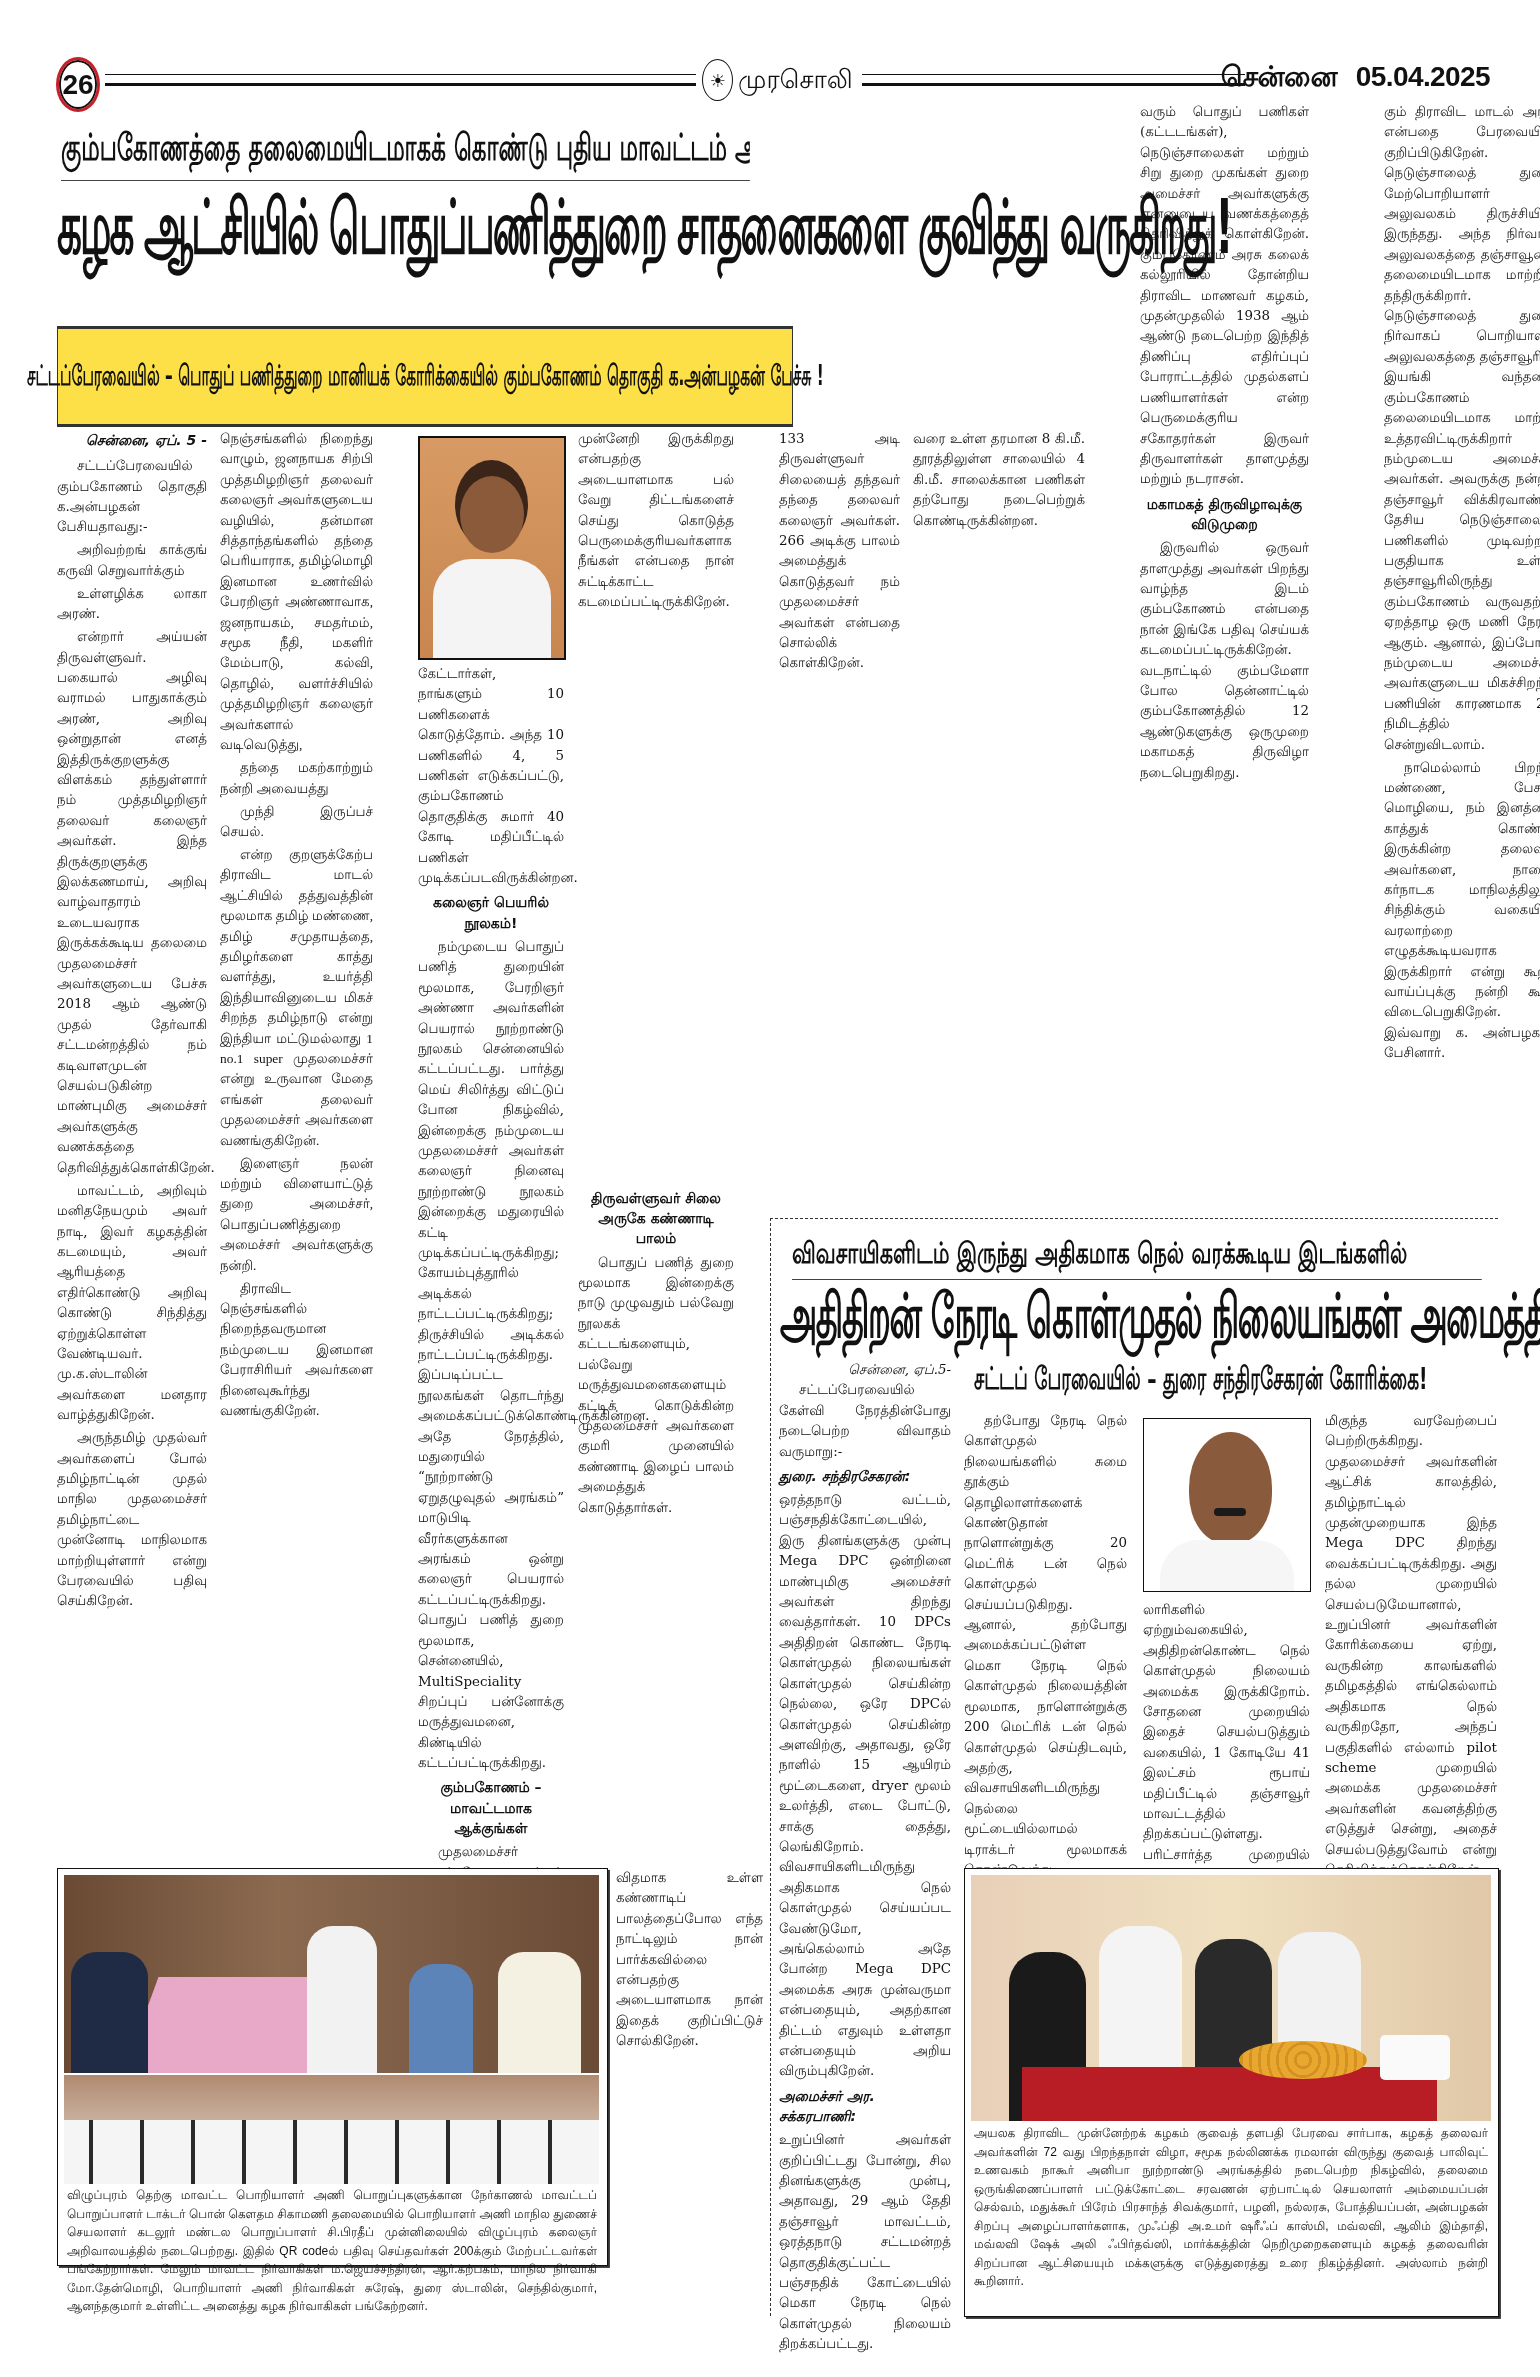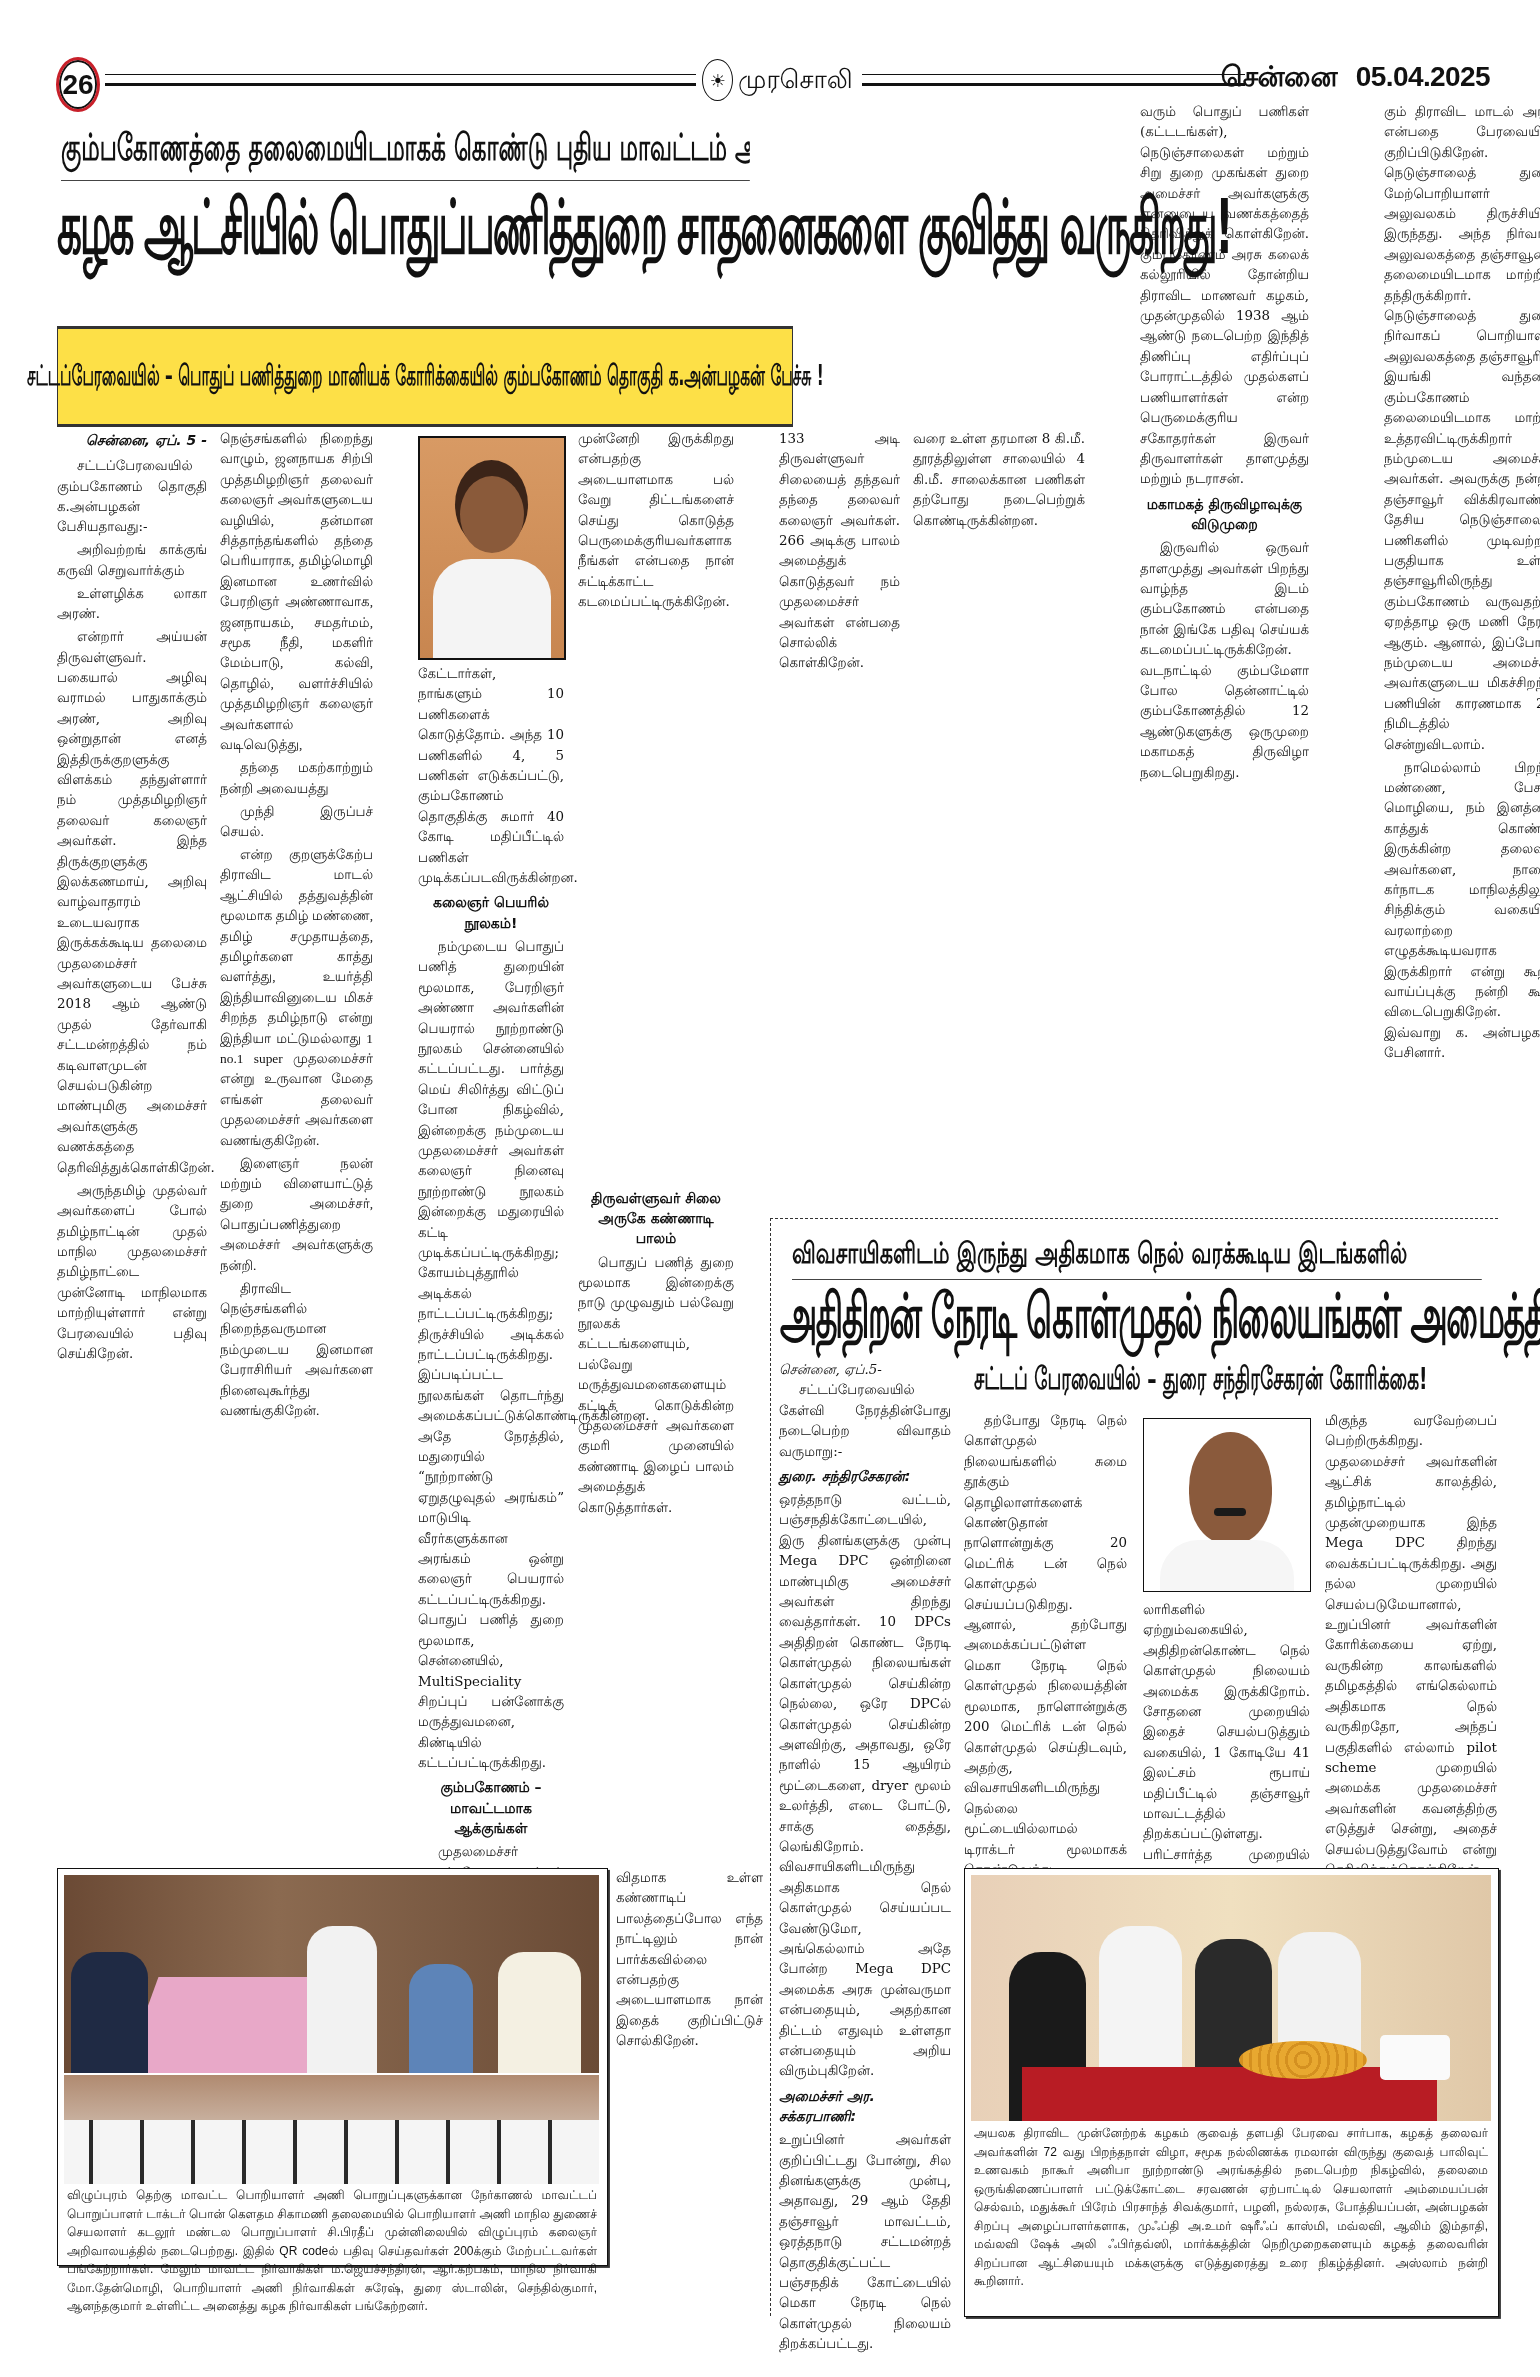--- a/index.html
+++ b/index.html
@@ -56,20 +56,21 @@
   <span>சட்டப்பேரவையில் – பொதுப் பணித்துறை மானியக் கோரிக்கையில் கும்பகோணம் தொகுதி க.அன்பழகன் பேச்சு !</span>
 </div>
 
 <div class="abs" style="left:57px;top:429px;width:150px;">
   <div class="lead" style="text-align:right;font-style:italic;">சென்னை, ஏப். 5 -</div>
   <div class="col" style="margin-top:5.1px;">
     <p>சட்டப்பேரவையில் கும்பகோணம் தொகுதி க.அன்பழகன் பேசியதாவது:-</p>
     <p>அறிவற்றங் காக்குங் கருவி செறுவார்க்கும்</p>
     <p>உள்ளழிக்க லாகா அரண்.</p>
     <p>என்றார் அய்யன் திருவள்ளுவர். பகையால் அழிவு வராமல் பாதுகாக்கும் அரண், அறிவு ஒன்றுதான் எனத் இத்திருக்குறளுக்கு விளக்கம் தந்துள்ளார் நம் முத்தமிழறிஞர் தலைவர் கலைஞர் அவர்கள். இந்த திருக்குறளுக்கு இலக்கணமாய், அறிவு வாழ்வாதாரம் உடையவராக இருக்கக்கூடிய தலைமை முதலமைச்சர் அவர்களுடைய பேச்சு 2018 ஆம் ஆண்டு முதல் தேர்வாகி சட்டமன்றத்தில் நம் கடிவாளமுடன் செயல்படுகின்ற மாண்புமிகு அமைச்சர் அவர்களுக்கு வணக்கத்தை தெரிவித்துக்கொள்கிறேன்.</p>
+    <p>மாவட்டம், அறிவும் மனிதநேயமும் அவர் நாடி, இவர் கழகத்தின் கடமையும், அவர் ஆரியத்தை எதிர்கொண்டு அறிவு கொண்டு சிந்தித்து ஏற்றுக்கொள்ள வேண்டியவர். மு.க.ஸ்டாலின் அவர்களை மனதார வாழ்த்துகிறேன்.</p>
     <p>அருந்தமிழ் முதல்வர் அவர்களைப் போல் தமிழ்நாட்டின் முதல் மாநில முதலமைச்சர் தமிழ்நாட்டை முன்னோடி மாநிலமாக மாற்றியுள்ளார் என்று பேரவையில் பதிவு செய்கிறேன்.</p>
   </div>
 </div>
 
 <div class="abs col" style="left:220px;top:429px;width:153px;font-family:Liberation Serif, serif;">
   <p style="text-indent:0;">நெஞ்சங்களில் நிறைந்து வாழும், ஜனநாயக சிற்பி முத்தமிழறிஞர் தலைவர் கலைஞர் அவர்களுடைய வழியில், தன்மான சித்தாந்தங்களில் தந்தை பெரியாராக, தமிழ்மொழி இனமான உணர்வில் பேரறிஞர் அண்ணாவாக, ஜனநாயகம், சமதர்மம், சமூக நீதி, மகளிர் மேம்பாடு, கல்வி, தொழில், வளர்ச்சியில் முத்தமிழறிஞர் கலைஞர் அவர்களால் வடிவெடுத்து,</p>
   <p>தந்தை மகற்காற்றும் நன்றி அவையத்து</p>
   <p>முந்தி இருப்பச் செயல்.</p>
   <p>என்ற குறளுக்கேற்ப திராவிட மாடல் ஆட்சியில் தத்துவத்தின் மூலமாக தமிழ் மண்ணை, தமிழ் சமுதாயத்தை, தமிழர்களை காத்து வளர்த்து, உயர்த்தி இந்தியாவினுடைய மிகச் சிறந்த தமிழ்நாடு என்று இந்தியா மட்டுமல்லாது 1 no.1 super முதலமைச்சர் என்று உருவான மேதை எங்கள் தலைவர் முதலமைச்சர் அவர்களை வணங்குகிறேன்.</p>
   <p>இளைஞர் நலன் மற்றும் விளையாட்டுத் துறை அமைச்சர், பொதுப்பணித்துறை அமைச்சர் அவர்களுக்கு நன்றி.</p>
@@ -144,21 +145,21 @@
 </div>
 
 <div class="abs hdash" style="left:770px;top:1218px;width:728px;"></div>
 <div class="abs vdash" style="left:770px;top:1218px;height:1098px;"></div>
 
 <div class="abs kicker2" style="left:792px;top:1236px;width:690px;font-size:29px;transform:scaleX(0.72);transform-origin:left top;width:958px;">விவசாயிகளிடம் இருந்து அதிகமாக நெல் வரக்கூடிய இடங்களில்</div>
 <div class="abs banner2" style="left:780px;top:1280px;width:1277px;">அதிதிறன் நேரடி கொள்முதல் நிலையங்கள் அமைத்திடுவீர்!</div>
 <div class="abs sub2" style="left:974px;top:1360px;">சட்டப் பேரவையில் – துரை சந்திரசேகரன் கோரிக்கை!</div>
 
 <div class="abs col" style="left:779px;top:1360px;width:172px;">
-  <div style="text-align:left;font-style:italic;">சென்னை, ஏப்.5-</div>
+  <div style="text-align:right;font-style:italic;">சென்னை, ஏப்.5-</div>
   <p>சட்டப்பேரவையில் கேள்வி நேரத்தின்போது நடைபெற்ற விவாதம் வருமாறு:-</p>
   <div class="sub" style="text-align:left;font-style:italic;">துரை. சந்திரசேகரன்:</div>
   <p style="text-indent:0;">ஒரத்தநாடு வட்டம், பஞ்சநதிக்கோட்டையில், இரு தினங்களுக்கு முன்பு Mega DPC ஒன்றினை மாண்புமிகு அமைச்சர் அவர்கள் திறந்து வைத்தார்கள். 10 DPCs அதிதிறன் கொண்ட நேரடி கொள்முதல் நிலையங்கள் கொள்முதல் செய்கின்ற நெல்லை, ஒரே DPCல் கொள்முதல் செய்கின்ற அளவிற்கு, அதாவது, ஒரே நாளில் 15 ஆயிரம் மூட்டைகளை, dryer மூலம் உலர்த்தி, எடை போட்டு, சாக்கு தைத்து, லெங்கிறோம். விவசாயிகளிடமிருந்து அதிகமாக நெல் கொள்முதல் செய்யப்பட வேண்டுமோ, அங்கெல்லாம் அதே போன்ற Mega DPC அமைக்க அரசு முன்வருமா என்பதையும், அதற்கான திட்டம் எதுவும் உள்ளதா என்பதையும் அறிய விரும்புகிறேன்.</p>
   <div class="sub" style="text-align:left;font-style:italic;">அமைச்சர் அர. சக்கரபாணி:</div>
   <p style="text-indent:0;">உறுப்பினர் அவர்கள் குறிப்பிட்டது போன்று, சில தினங்களுக்கு முன்பு, அதாவது, 29 ஆம் தேதி தஞ்சாவூர் மாவட்டம், ஒரத்தநாடு சட்டமன்றத் தொகுதிக்குட்பட்ட பஞ்சநதிக் கோட்டையில் மெகா நேரடி நெல் கொள்முதல் நிலையம் திறக்கப்பட்டது.</p>
 </div>
 
 <div class="abs col" style="left:964px;top:1411px;width:163px;">
   <p>தற்போது நேரடி நெல் கொள்முதல் நிலையங்களில் சுமை தூக்கும் தொழிலாளர்களைக் கொண்டுதான் நாளொன்றுக்கு 20 மெட்ரிக் டன் நெல் கொள்முதல் செய்யப்படுகிறது. ஆனால், தற்போது அமைக்கப்பட்டுள்ள மெகா நேரடி நெல் கொள்முதல் நிலையத்தின் மூலமாக, நாளொன்றுக்கு 200 மெட்ரிக் டன் நெல் கொள்முதல் செய்திடவும், அதற்கு, விவசாயிகளிடமிருந்து நெல்லை மூட்டையில்லாமல் டிராக்டர் மூலமாகக் கொண்டுவந்து, மொத்தமாக அதைக் கொள்முதல் செய்து, தானியங்கி முறையில் dryer மூலம் உலர வைத்து, சுத்தம் செய்து, துல்லிய எடையுடன் தானியங்கி முறையில் சாக்குப் பைகளில் நிரப்பி, conveyor மூலமாக</p>
 </div>

